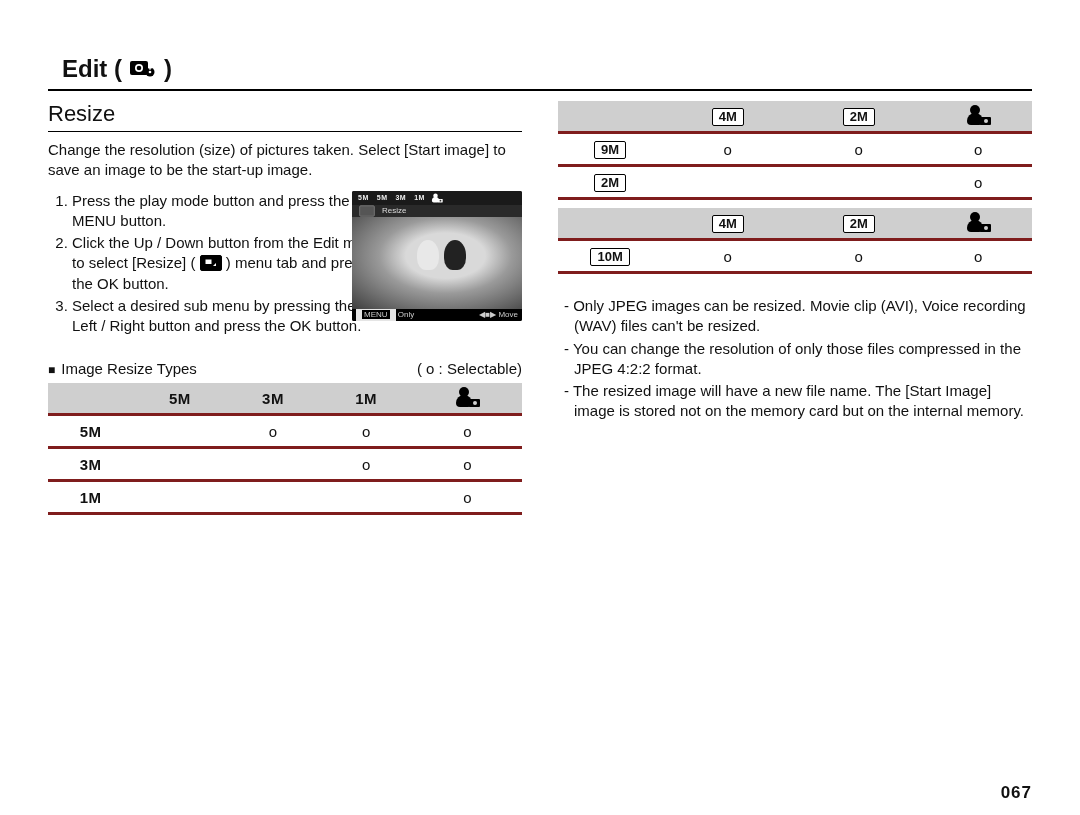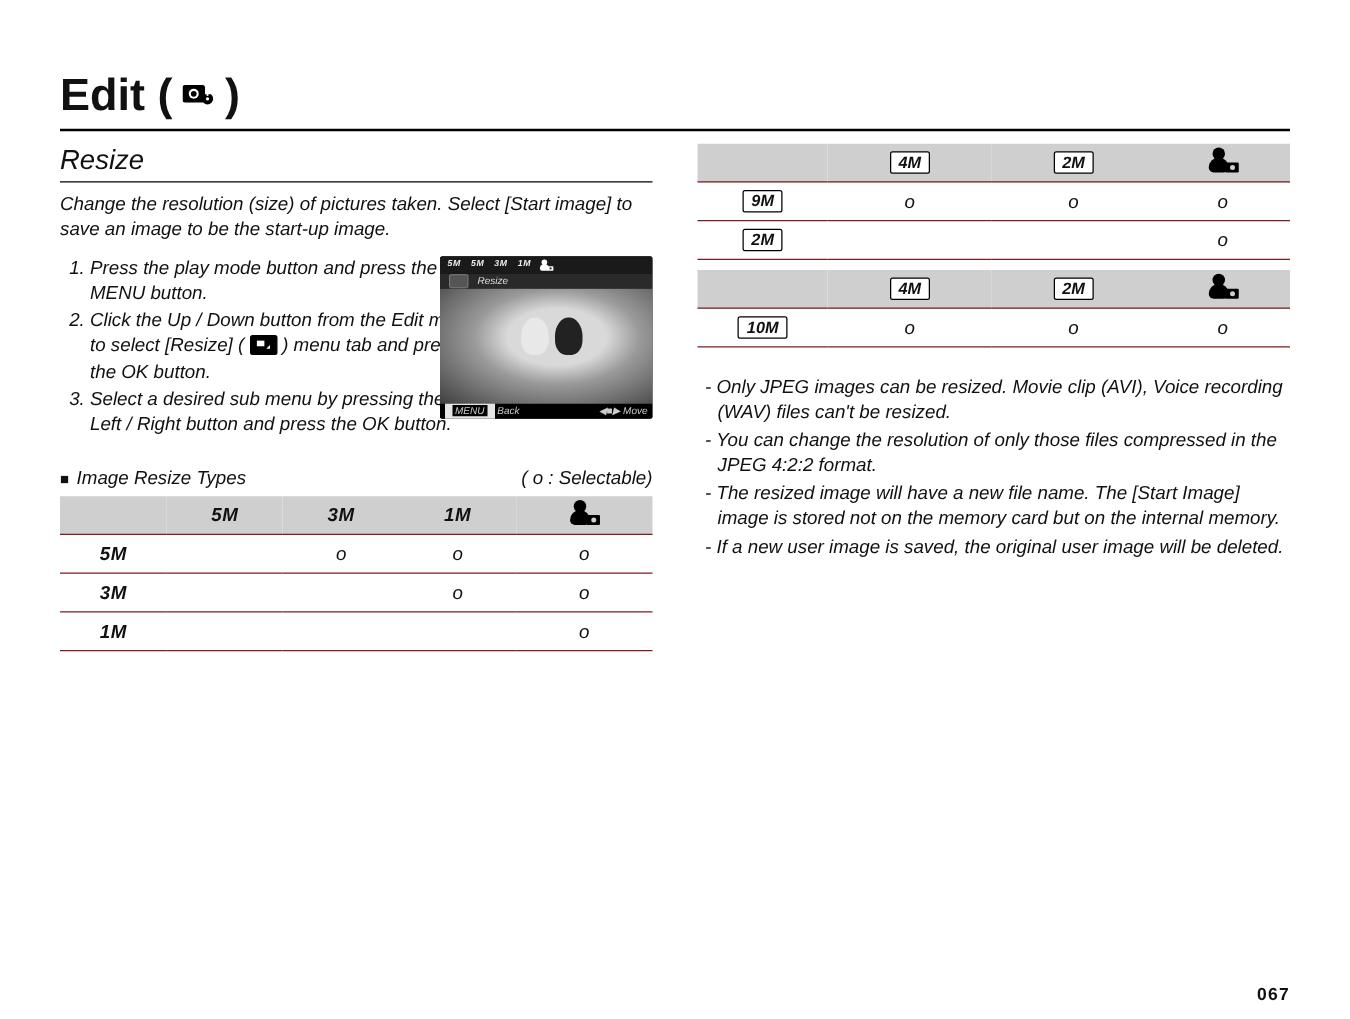--- a/index.html
+++ b/index.html
@@ -12,37 +12,36 @@
     width: 1080px;
   }
   .page {
     box-sizing: border-box;
     width: 1080px;
     height: 815px;
     padding: 55px 48px 10px 48px;
     position: relative;
   }
   h1.title {
-    font-size: 36px;
+    font-size: 24px;
     font-weight: bold;
-    margin: 0 0 6px 0;
+    margin: 0 0 6px 14px;
     display: flex;
     align-items: center;
     gap: 8px;
   }
   h1.title .paren { font-weight: bold; }
   hr.rule {
     border: none;
     border-top: 2px solid #000;
     margin: 4px 0 10px 0;
   }
   .cols {
     display: flex;
     gap: 36px;
-    font-style: italic;
   }
   .col { flex: 1 1 50%; }
   h2.section {
     font-size: 22px;
     margin: 0 0 4px 0;
     font-weight: normal;
   }
   .sec-rule {
     border-top: 1px solid #000;
     margin: 0 0 8px 0;
@@ -115,21 +114,21 @@
   }
   .legend-row{ display:flex; justify-content:space-between; margin:6px 0 6px 0; align-items:center;}
   .legend-row .lbl::before{ content:"■"; margin-right:6px; font-size:12px;}
 
   table.rez {
     width: 100%;
     border-collapse: collapse;
     margin-bottom: 8px;
   }
   table.rez td {
-    border-bottom: 1px solid #7f1d1d;
+    border-bottom: 3px solid #7f1d1d;
     text-align: center;
     height: 28px;
     vertical-align: middle;
   }
   table.rez .hdr td { background: #cfcfcf; }
   table.rez .diag {
     background:
       linear-gradient(to top right, transparent calc(50% - 1px), #000 calc(50% - 1px), #000 calc(50% + 1px), transparent calc(50% + 1px));
   }
   .pill {
@@ -157,21 +156,21 @@
   
   .notes { padding-left: 6px; }
   .notes p { margin: 0 0 2px 0; text-indent: -10px; padding-left: 10px;}
   .notes p::before{ content:"- "; }
 
   .page-num {
     position: absolute;
     right: 48px;
     bottom: 12px;
     font-weight: bold;
-    font-size: 14px;
+    font-size: 17px;
     letter-spacing: 1px;
   }
 </style>
 </head>
 <body>
 
 <div class="page">
 
   <h1 class="title">
     <span>Edit (</span>
@@ -223,21 +222,21 @@
             <span class="silhouette" style="transform:scale(.45); transform-origin:left center; filter:invert(1);">
                 <span class="cam"></span>
               </span>
           </div>
           <div class="sub">
             <span class="resize-glyph" style="transform:scale(.7); background:#555; border-color:#888"></span>
             <span>Resize</span>
           </div>
           <div class="photo"></div>
           <div class="bot">
-            <span><span style="border:6px solid #e5e5e5;padding:0 2px;border-radius:1px">MENU</span> <span>Back</span></span>
+            <span><span style="border:6px solid #e5e5e5;padding:0 2px;border-radius:1px">MENU</span> <span>Only</span></span>
             <span>◀■▶ <span>Move</span></span>
           </div>
         </div>
       </div>
 
       <div class="legend-row">
         <span class="lbl">Image Resize Types</span>
         <span>( o : Selectable)</span>
       </div>
 
@@ -316,19 +315,18 @@
             </tr>
       </tbody>
         </table>
 
       <div style="height:14px"></div>
 
       <div class="notes">
         <p>Only JPEG images can be resized. Movie clip (AVI), Voice recording (WAV) files can't be resized.</p>
         <p>You can change the resolution of only those files compressed in the JPEG 4:2:2 format.</p>
         <p>The resized image will have a new file name. The [Start Image] image is stored not on the memory card but on the internal memory.</p>
-        <p>If a new user image is saved, the original user image will be deleted.</p>
       </div>
     </div>
   </div>
 
   <div class="page-num">067</div>
 </div>
 
 </body></html>

